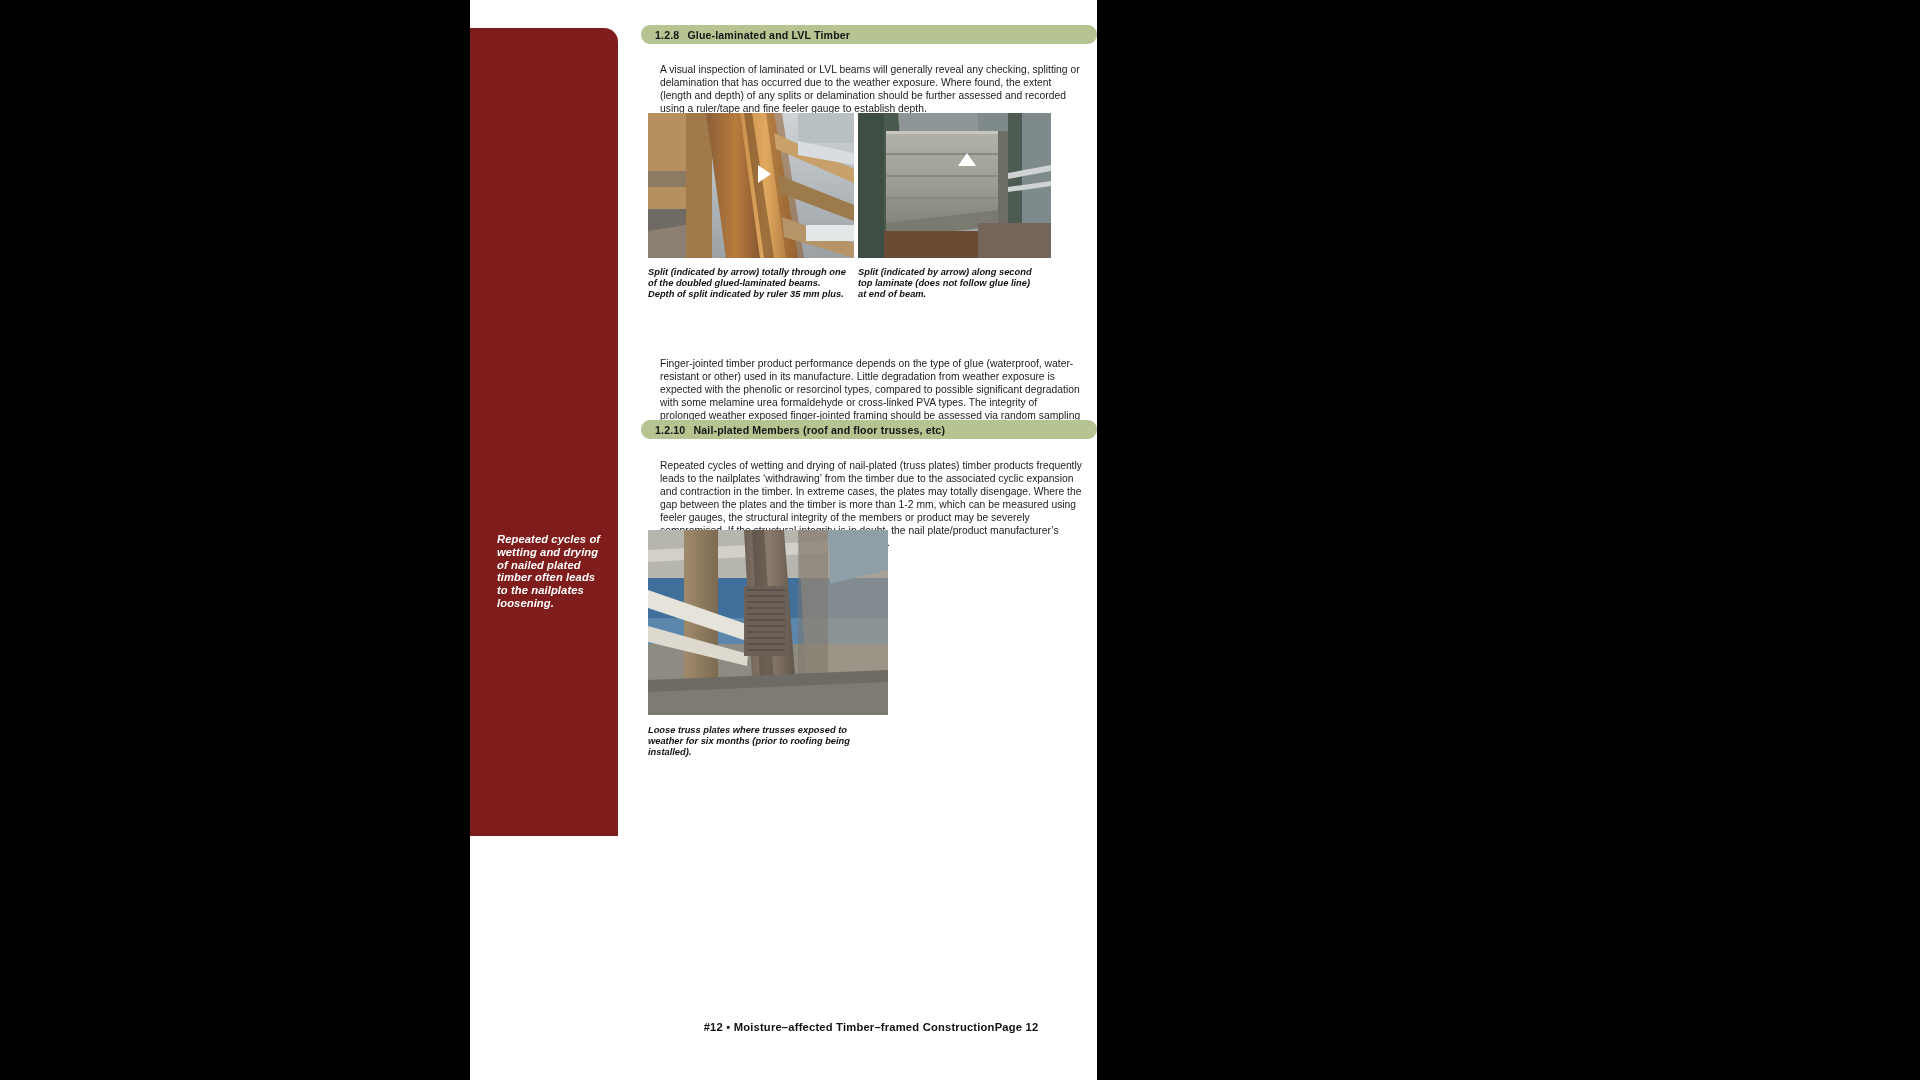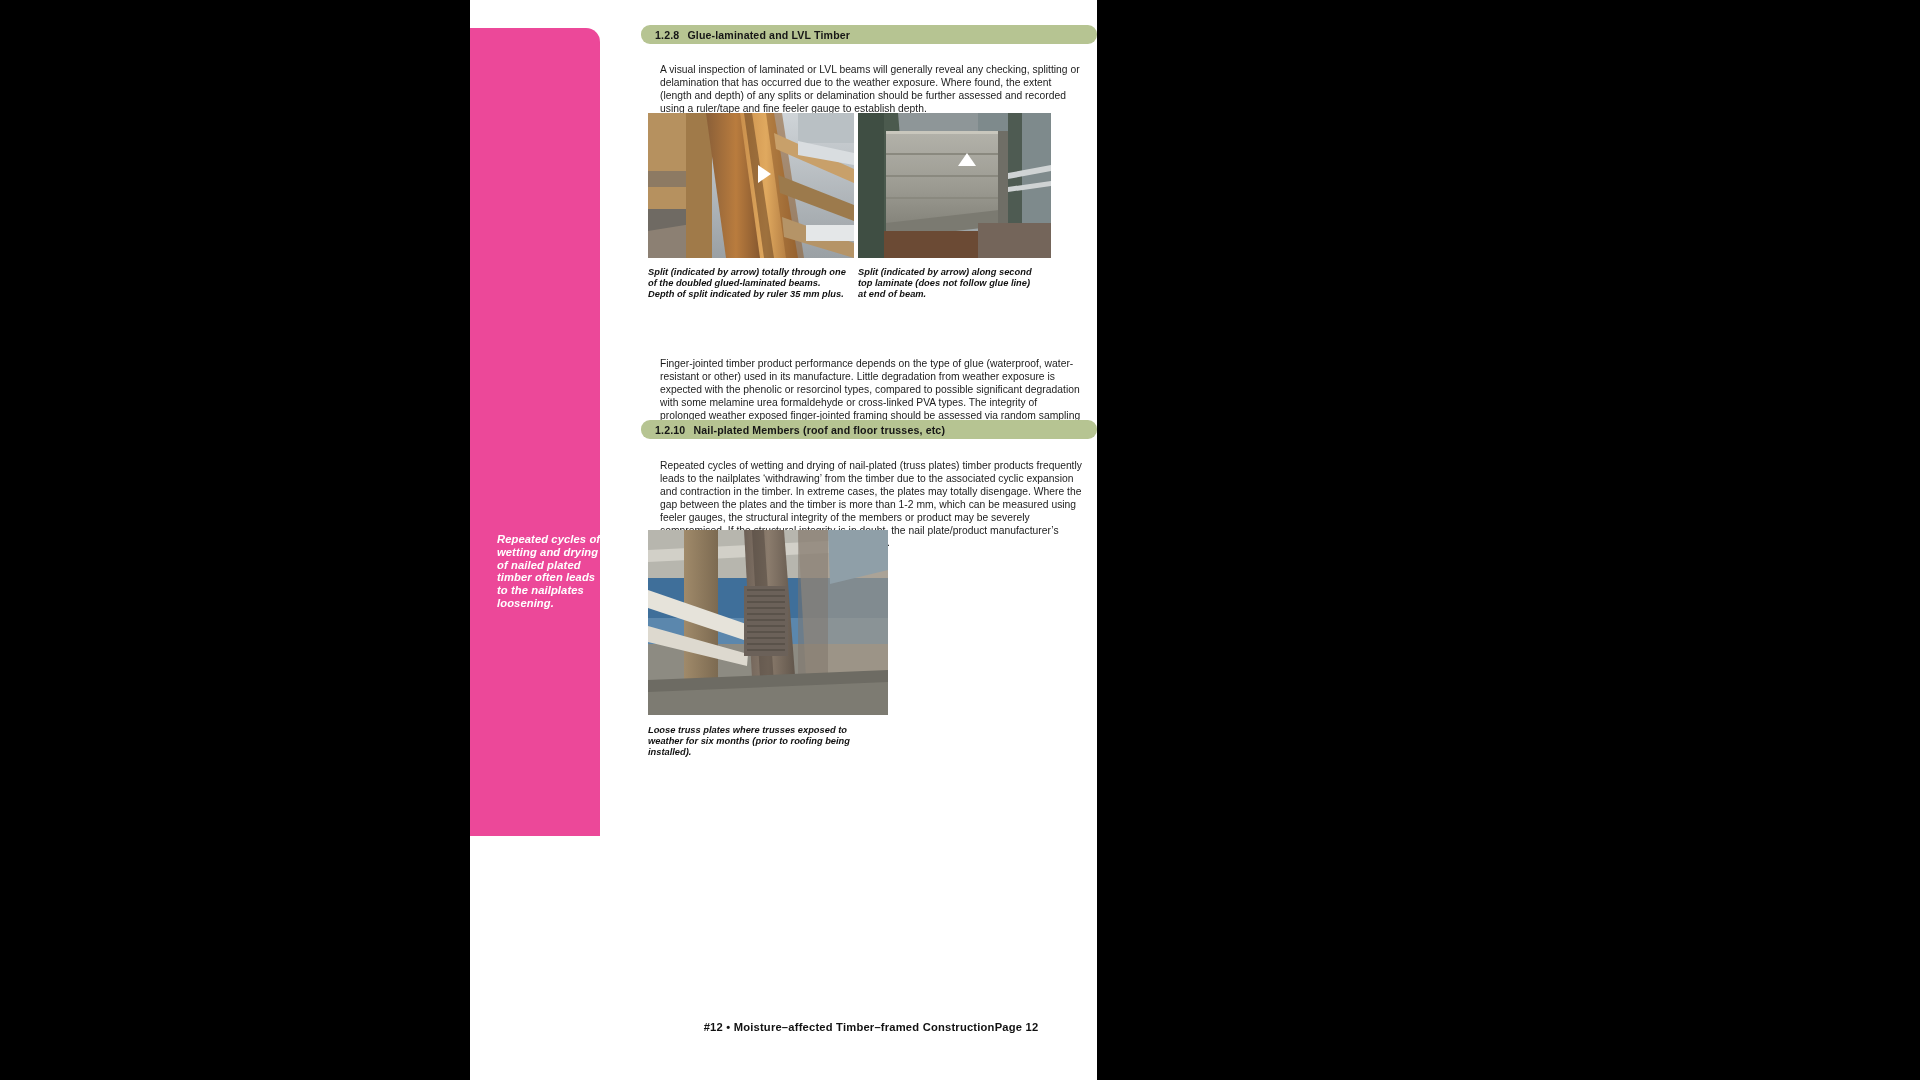--- a/index.html
+++ b/index.html
@@ -10,22 +10,22 @@
   .stage{position:relative;width:1920px;height:1080px;background:#000;}
 
   
   .page{
     position:absolute;left:470px;top:0;width:627px;height:1080px;
     background:#ffffff;
   }
 
   
   .sidebar{
-    position:absolute;left:470px;top:28px;width:130px;height:808px;
-    background:#ec4899;
+    position:absolute;left:470px;top:28px;width:148px;height:808px;
+    background:#7f1d1d;
     border-top-right-radius:14px;
     text-decoration:underline;
   }
   .pullquote{
     position:absolute;left:27px;top:505px;width:104px;
     color:#ffffff;font-style:italic;font-weight:bold;
     font-size:11.2px;line-height:12.8px;letter-spacing:.1px;
   }
 
   

